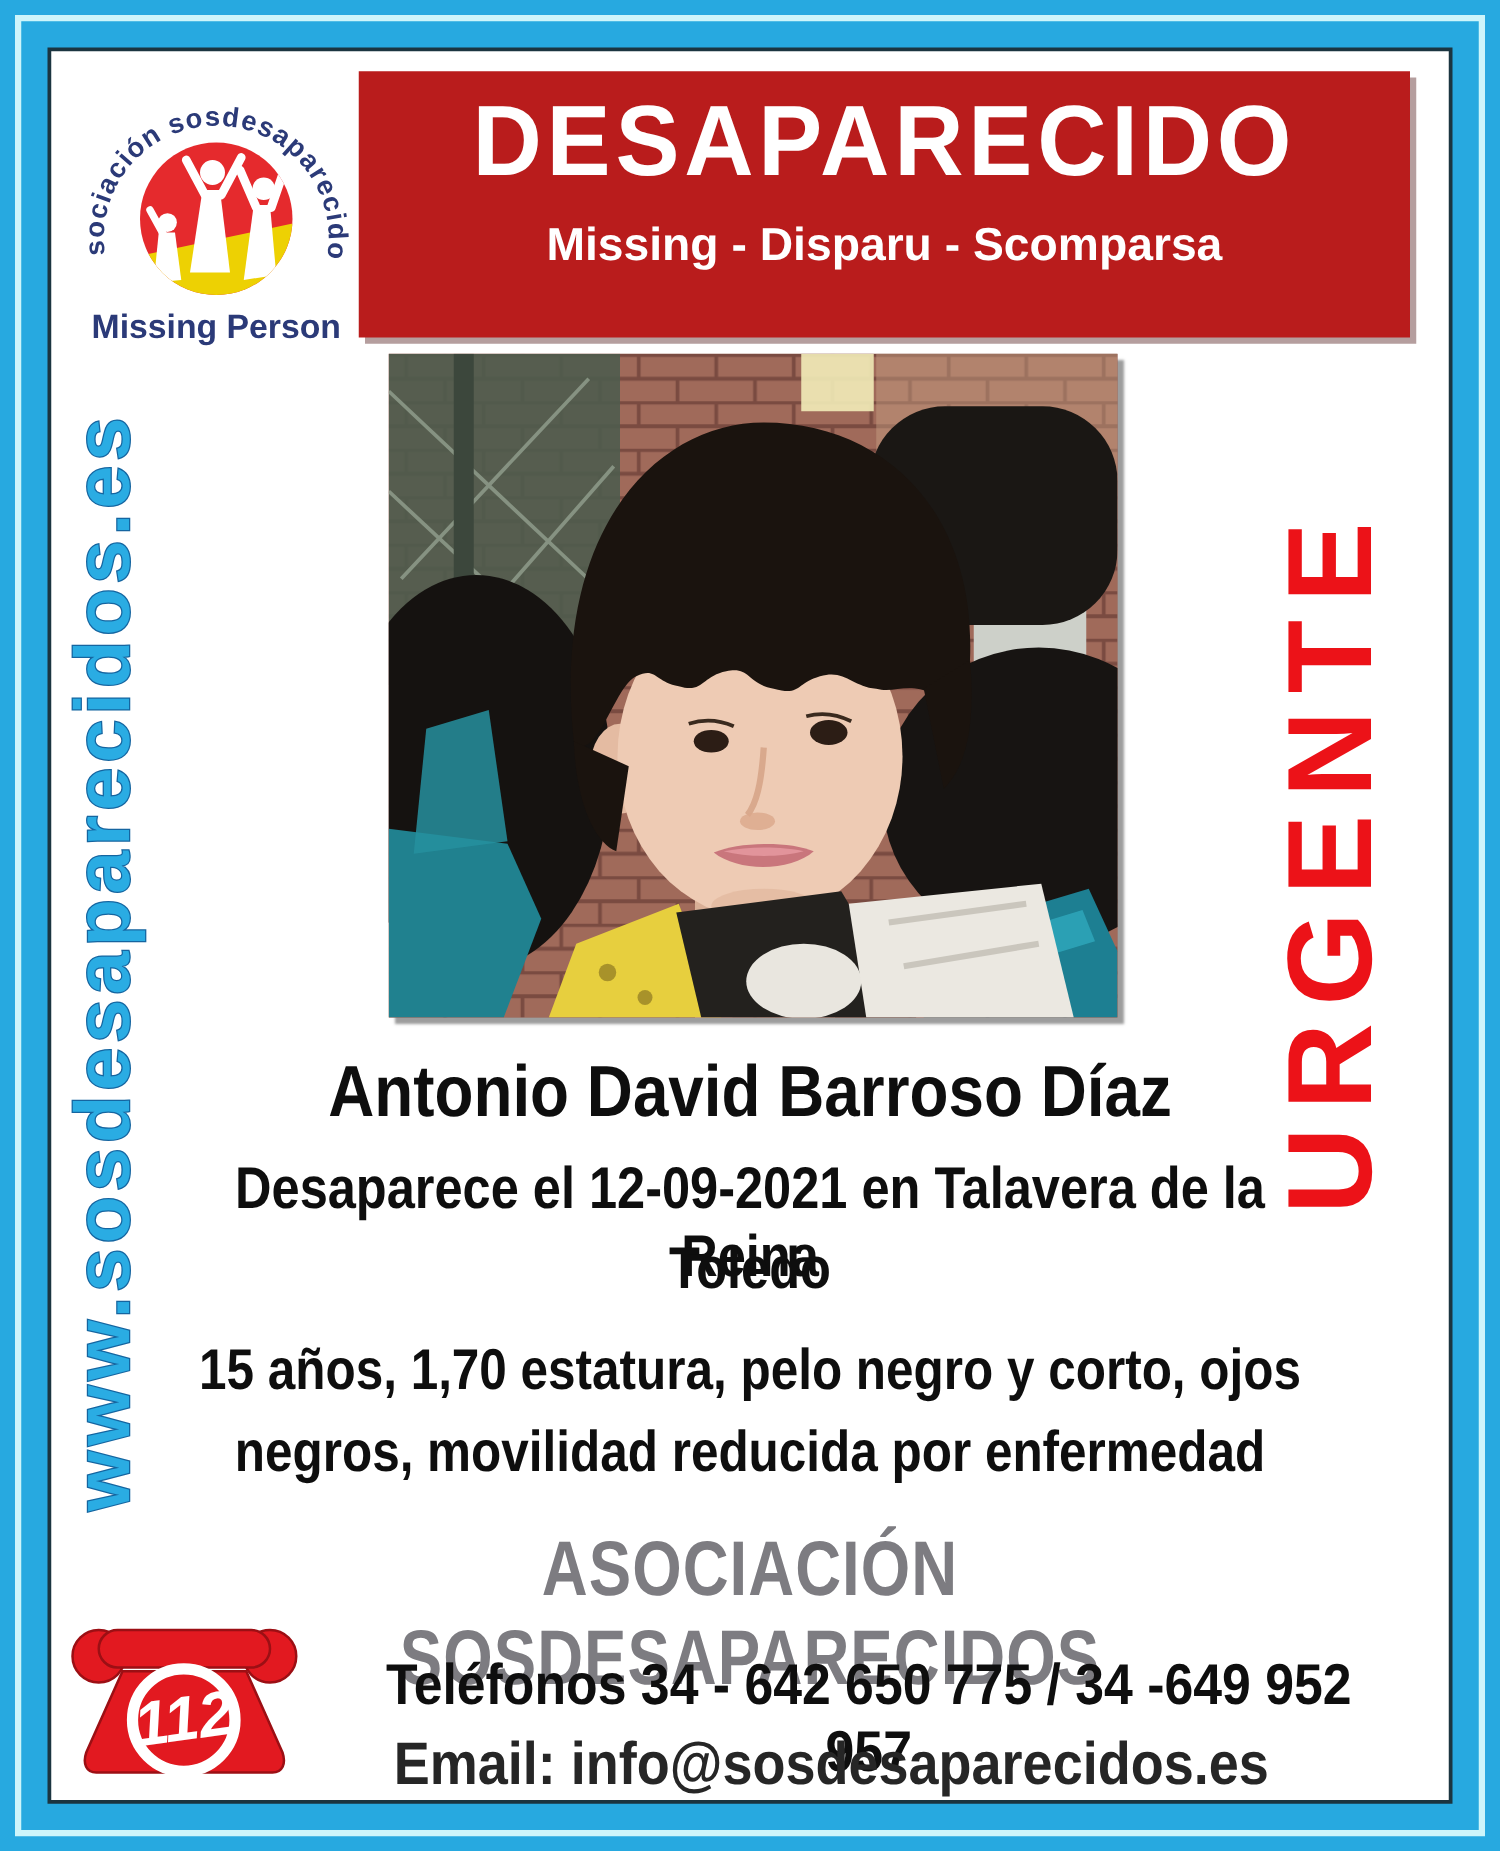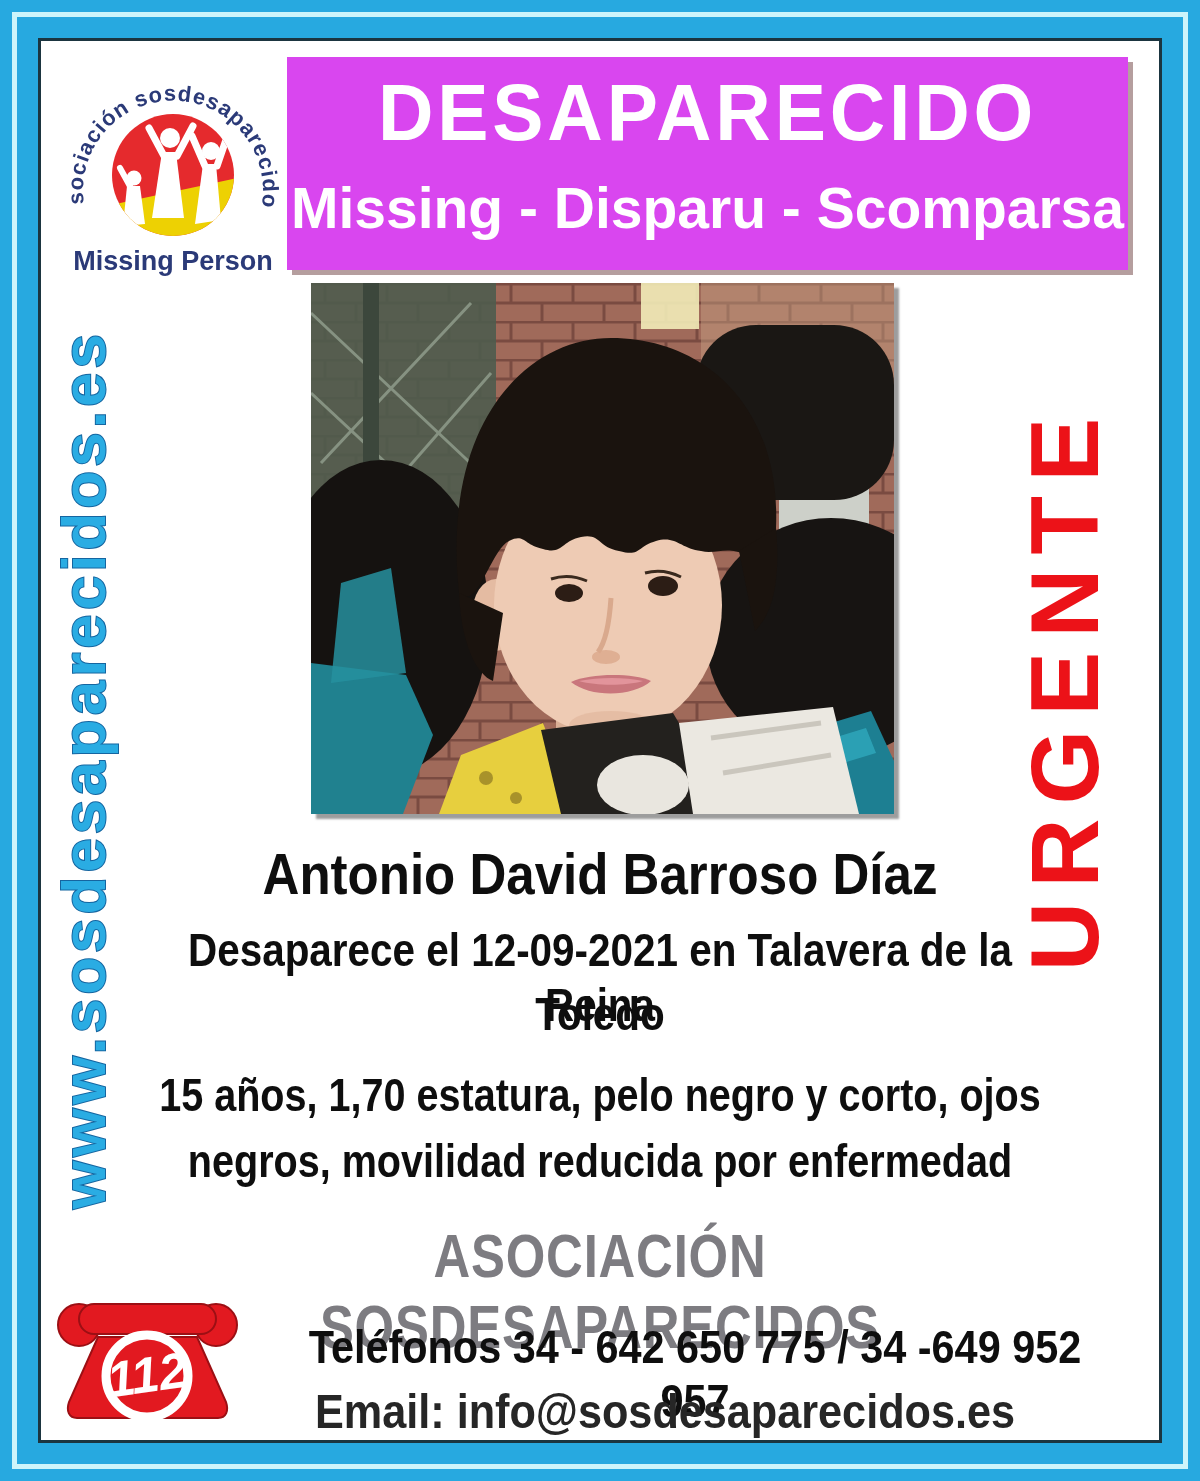--- a/index.html
+++ b/index.html
@@ -9,29 +9,29 @@
   }
   .abs{position:absolute;}
   
   .f-outer{inset:0;background:#27a9e0;}
   .f-pale{inset:12px;background:#cdf5fb;}
   .f-mid{inset:17px;background:#27a9e0;}
   .f-dark{inset:38px;background:#1b3540;}
   .f-white{inset:41px;background:#ffffff;}
   
   .banner{
-    left:287px;top:57px;width:841px;height:213px;background:#d946ef;
+    left:287px;top:57px;width:841px;height:213px;background:#b91c1c;
     box-shadow:5px 5px 0 rgba(90,40,40,.45);text-align:center;color:#fff;
   }
   .banner-title{
     margin-top:10px;font-size:80px;font-weight:bold;letter-spacing:4px;
     transform:scaleX(0.96);
   }
   .banner-sub{
-    margin-top:16px;font-size:57px;font-weight:bold;letter-spacing:0px;
+    margin-top:16px;font-size:37px;font-weight:bold;letter-spacing:0px;
   }
   
   .v-web{
     left:-375px;top:712px;width:960px;height:115px;
     transform:rotate(-90deg);text-align:center;
     font-size:62px;font-weight:bold;letter-spacing:4px;
     color:#2aace3;-webkit-text-stroke:2px #1565a0;paint-order:stroke fill;
   }
   .v-urg{
     left:747px;top:625px;width:650px;height:125px;

